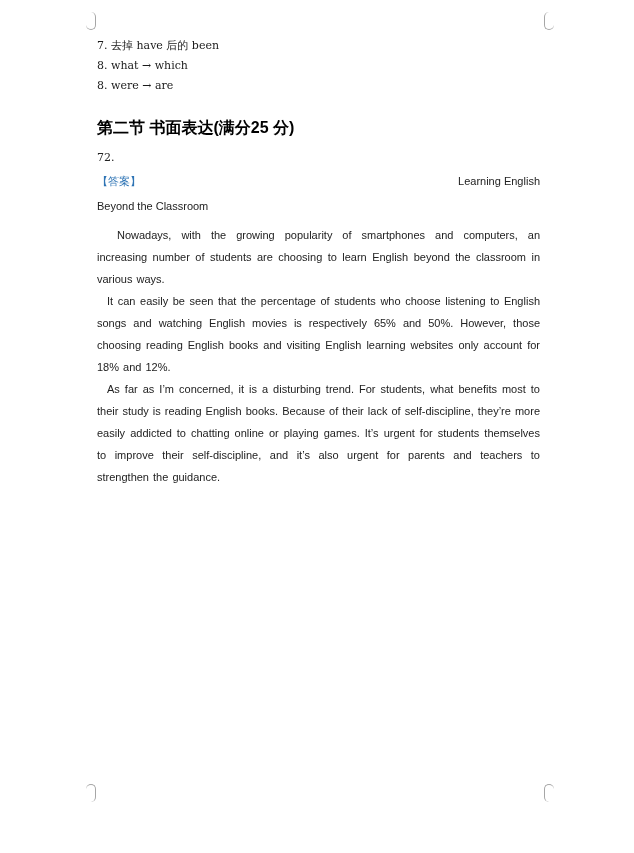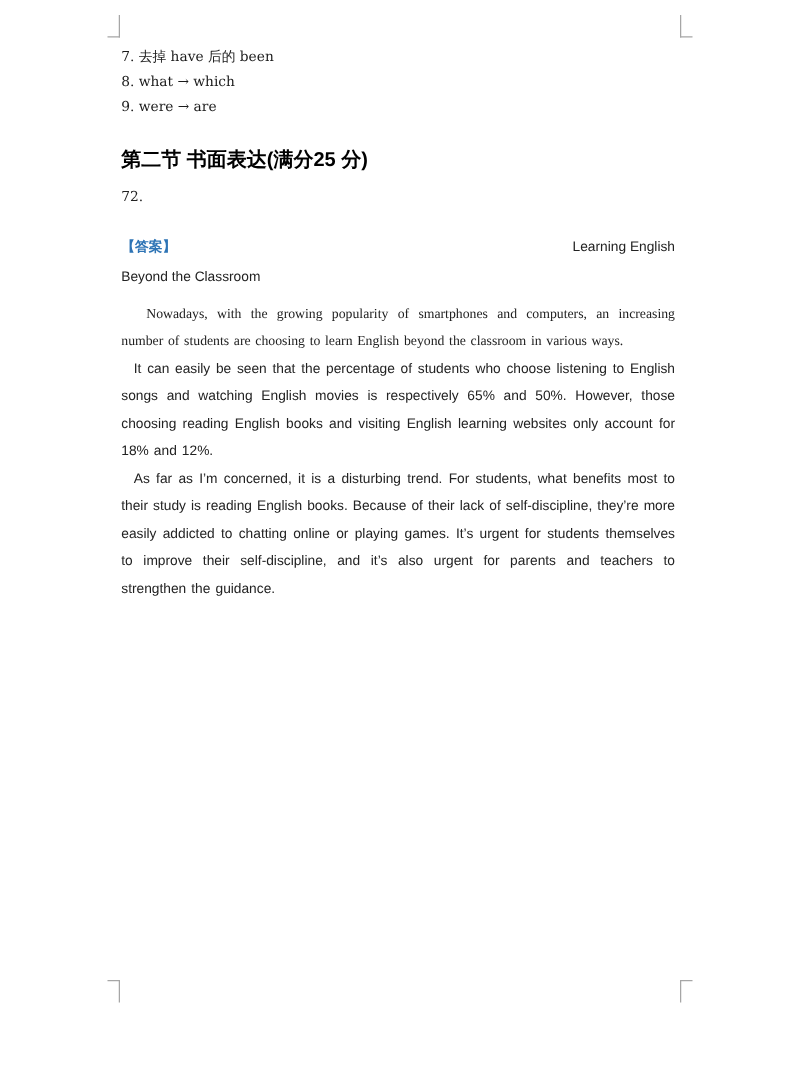--- a/index.html
+++ b/index.html
@@ -1,15 +1,15 @@
 <!DOCTYPE html>
 <html><head>
 <meta charset="utf-8">
 <style>
-  * { margin: 0; padding: 0; box-sizing: border-box; }
+  * { margin: 0; padding: 0; box-sizing: border-box; border-radius: 19px; }
   html, body { background: #ffffff; }
   body { font-family: "Liberation Sans", sans-serif; }
 
   .page {
     position: relative;
     width: 634px;
     height: 853px;
     background: #ffffff;
     overflow: hidden;
   }
@@ -52,63 +52,62 @@
 
   .answer-row {
     margin-top: 10px;
     display: flex;
     justify-content: space-between;
     align-items: baseline;
     font-size: 11px;
   }
   .answer-label {
     color: #2e74b5;
-    font-weight: bold;
+    font-weight: normal;
     font-size: 11px;
-    margin-top: 16px;
   }
   .essay-title-1 {
     color: #222222;
     font-size: 11px;
   }
 
   .essay-title-2 {
     margin-top: 11px;
     font-size: 11px;
     color: #222222;
   }
 
   .essay p {
     font-size: 11px;
     color: #222222;
     line-height: 22px;
     text-align: justify;
     margin-top: 11px;
     word-spacing: 1px;
   }
-  .essay p.p1 { text-indent: 20px; margin-top: 12px; font-family: Liberation Serif, serif; }
+  .essay p.p1 { text-indent: 20px; margin-top: 12px; }
   .essay p.p2 { text-indent: 10px; margin-top: 0; }
   .essay p.p3 { text-indent: 10px; margin-top: 0; }
 </style>
 </head>
 <body>
 
 <div class="page">
 
   <div class="crop crop-tl"></div>
   <div class="crop crop-tr"></div>
   <div class="crop crop-bl"></div>
   <div class="crop crop-br"></div>
 
   <div class="content">
 
     <div class="corrections">
       <div class="correction-item">7. 去掉 have 后的 been</div>
       <div class="correction-item">8. what → which</div>
-      <div class="correction-item">9. were → are</div>
+      <div class="correction-item">8. were → are</div>
     </div>
 
     <div class="section-heading">第二节 书面表达(满分25 分)</div>
 
     <div class="question-number">72.</div>
 
     <div class="answer-row">
       <span class="answer-label">【答案】</span>
       <span class="essay-title-1">Learning English</span>
     </div>

